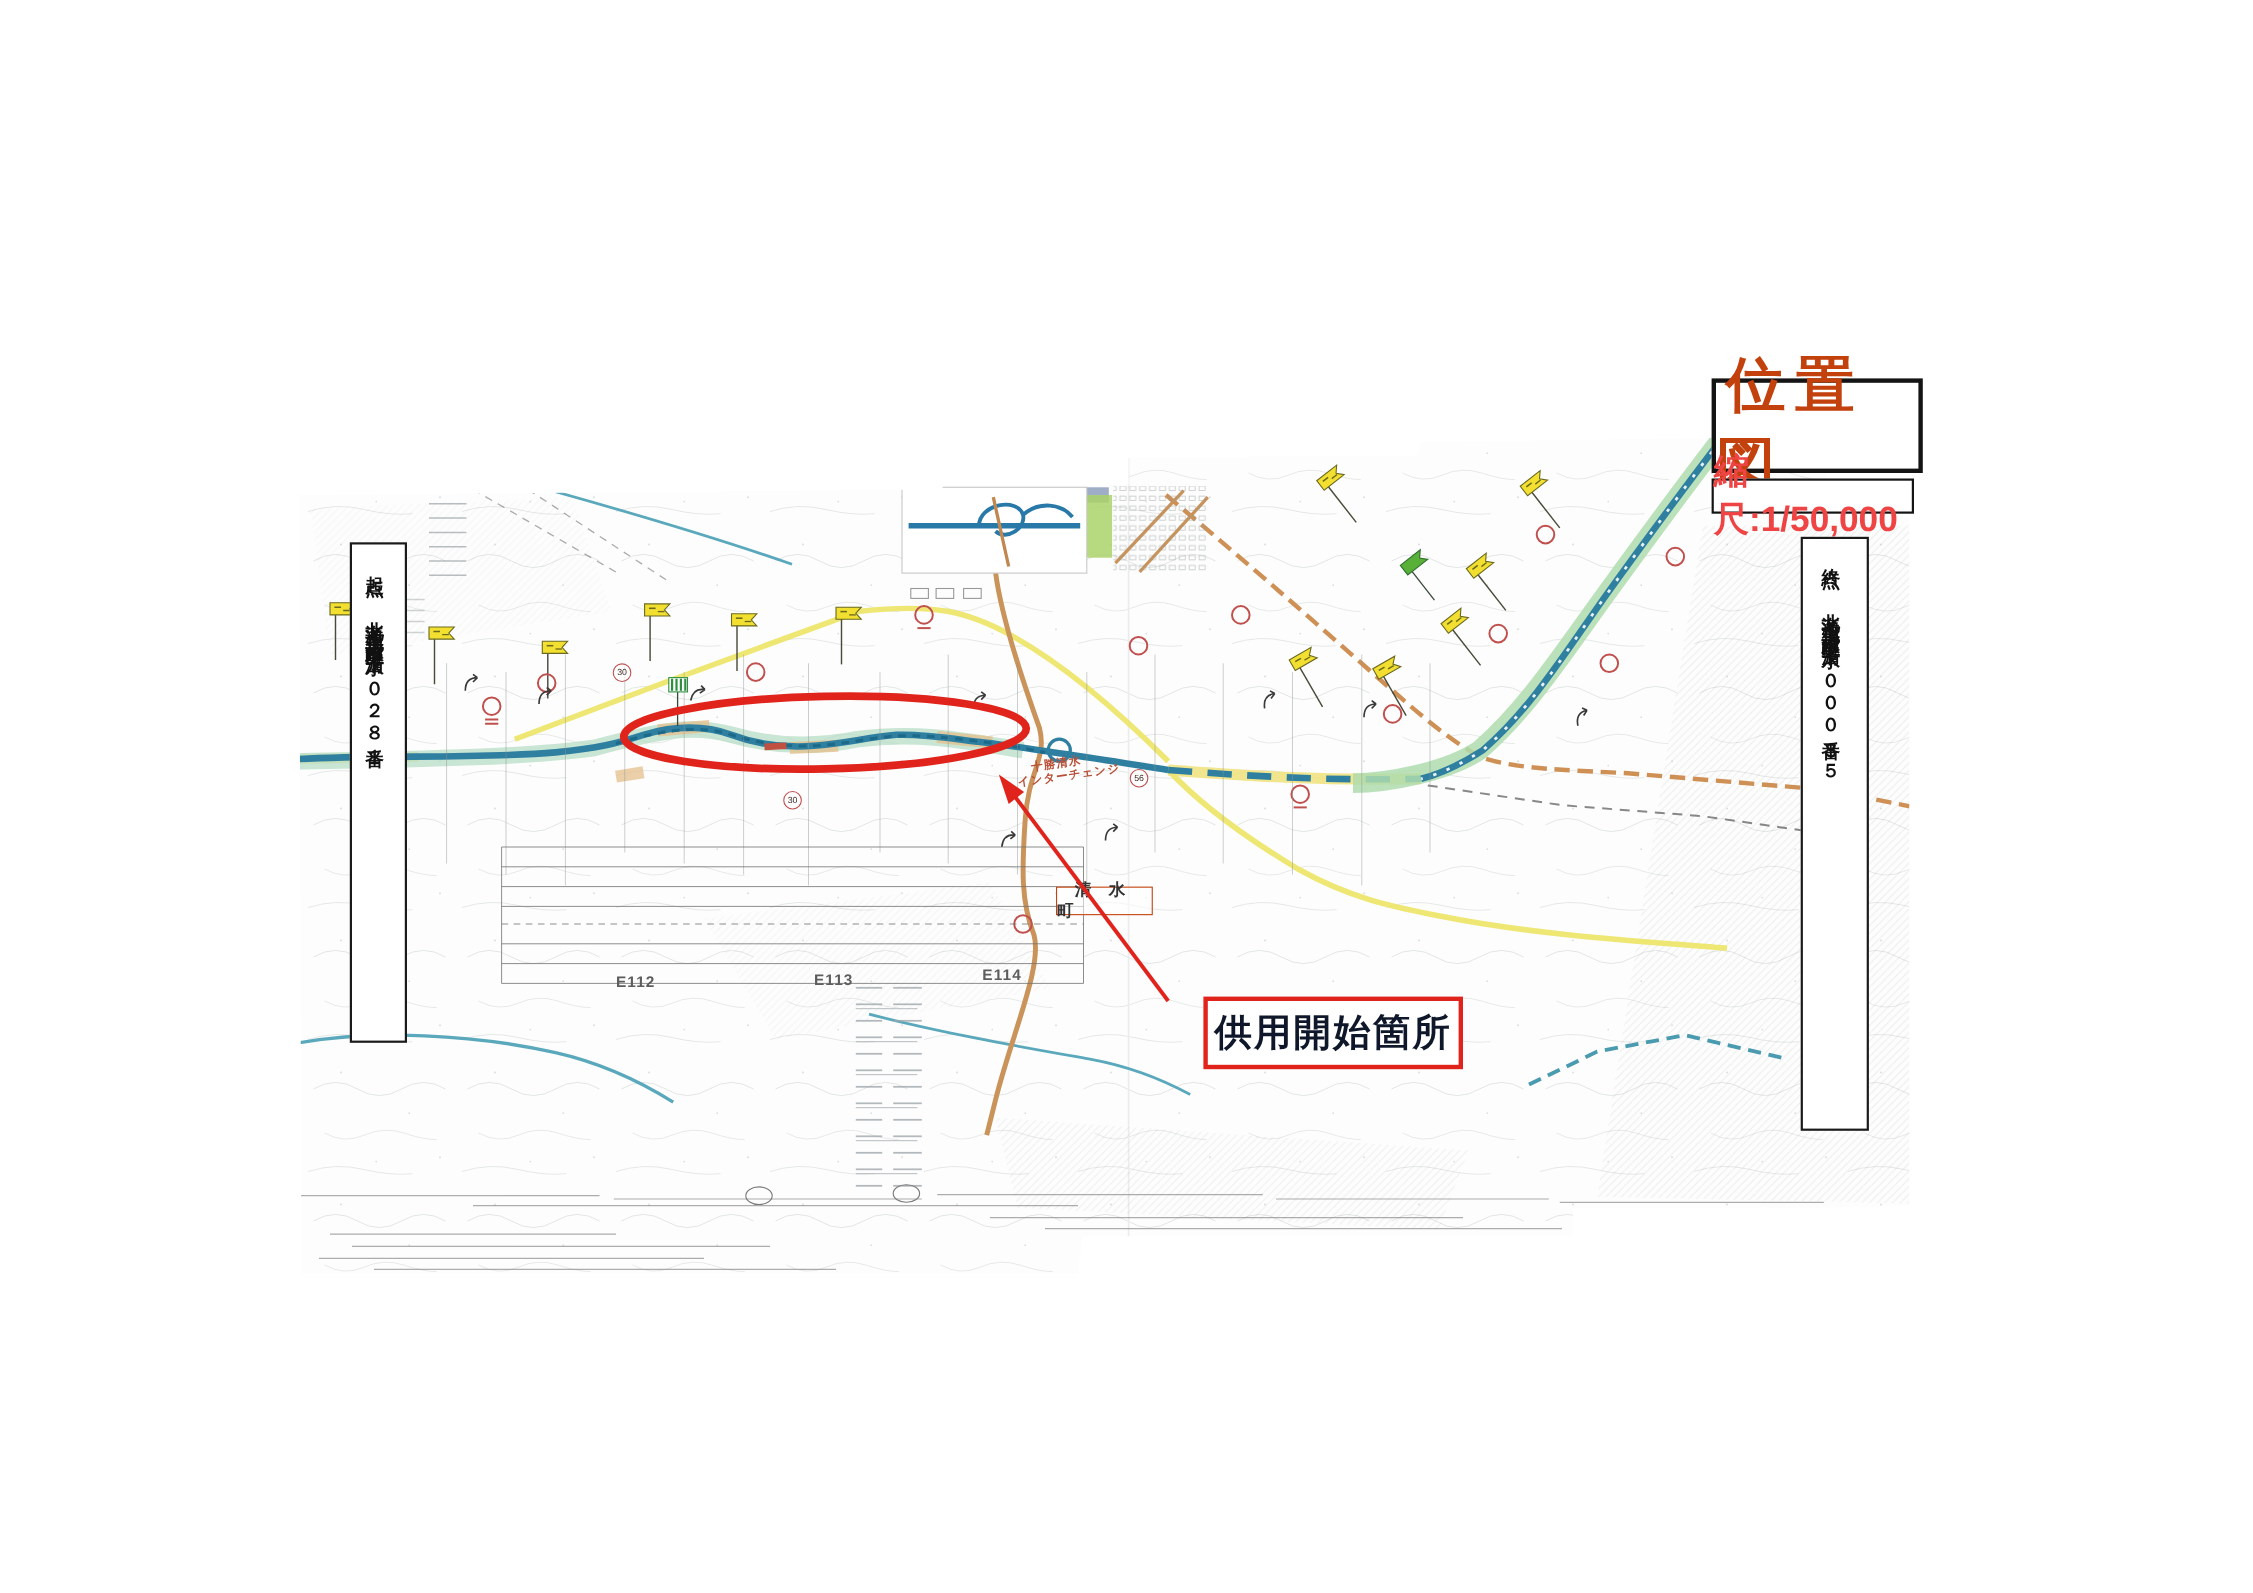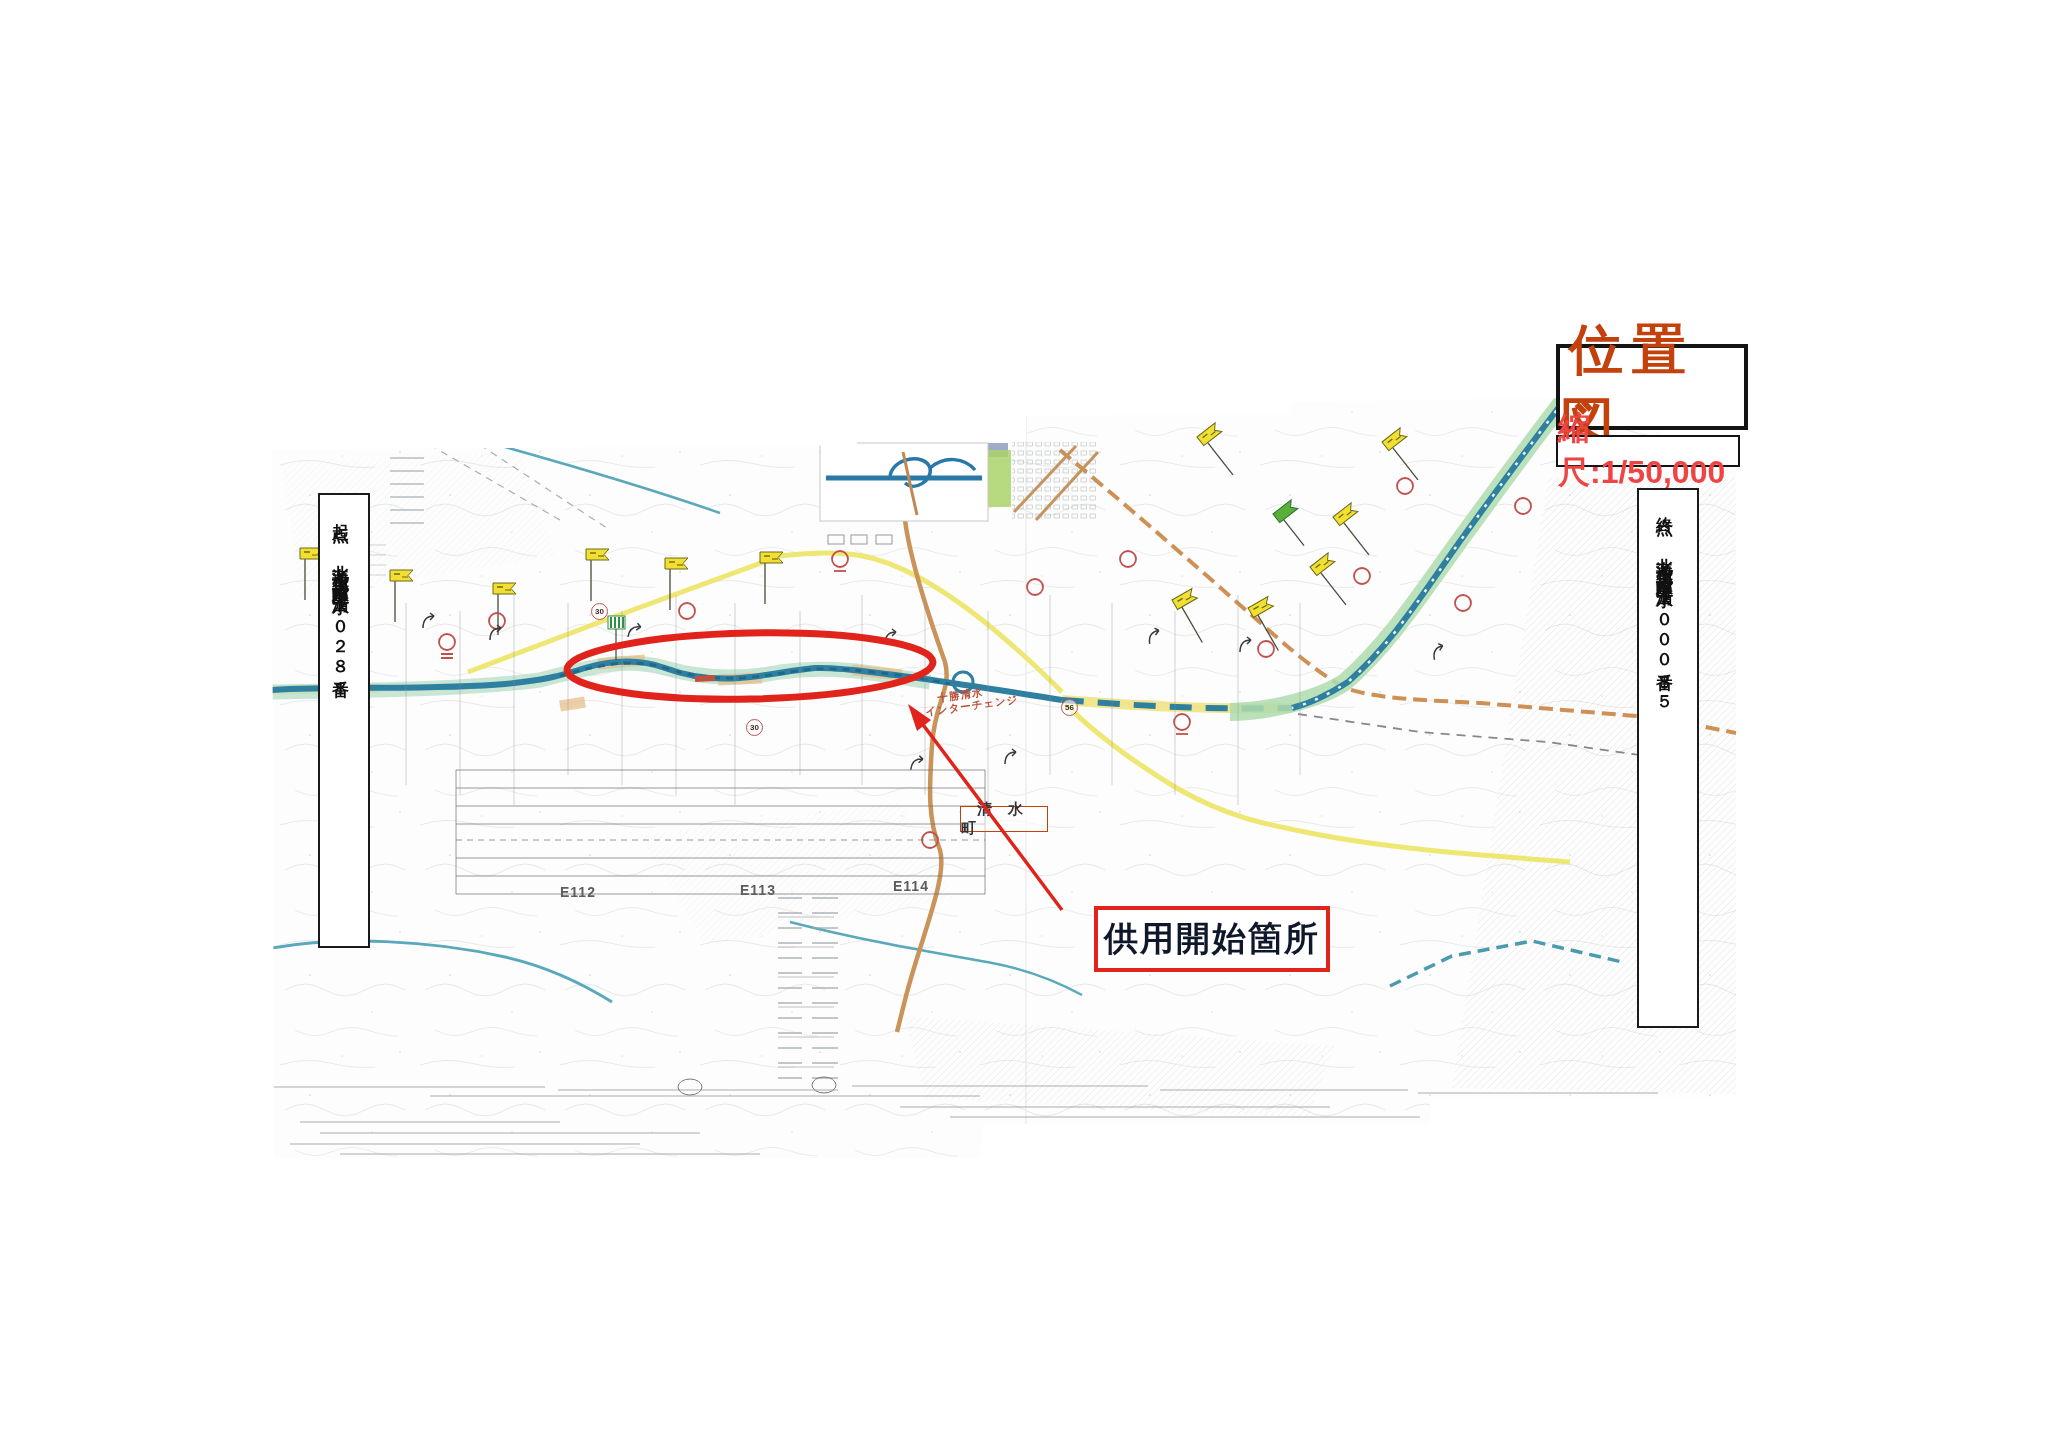--- a/index.html
+++ b/index.html
@@ -38,21 +38,21 @@
     transform:rotate(-8deg);letter-spacing:1px;}
   .ic-label .l1{display:block;padding-left:14px;}
   .town-label{position:absolute;left:960px;top:806px;width:88px;height:26px;
     border:1px solid #c2410c;box-sizing:border-box;background:rgba(255,255,255,.55);
     display:flex;align-items:center;justify-content:center;
     font-size:15px;font-weight:600;letter-spacing:16px;text-indent:16px;color:#333;}
   .grid-label{position:absolute;font-size:14px;color:#5d5d5d;font-weight:bold;letter-spacing:1px;}
   .g112{left:560px;top:884px;} .g113{left:740px;top:882px;} .g114{left:893px;top:878px;}
   .rc{position:absolute;width:17px;height:17px;border:1.5px solid #c05050;border-radius:50%;
     background:rgba(255,255,255,.6);display:flex;align-items:center;justify-content:center;
-    font-size:8px;font-weight:bold;color:#402a20;box-sizing:border-box;margin-left:34px;}
+    font-size:8px;font-weight:normal;color:#402a20;box-sizing:border-box;}
   .rc30a{left:557px;top:603px;} .rc30b{left:712px;top:719px;} .rc56{left:1027px;top:699px;}
 </style>
 </head>
 <body>
 
 <div id="canvas">
 
   <svg id="mapsvg" width="2048" height="1448" viewBox="0 0 2048 1448">
     <defs>
       <clipPath id="sheetclip">

